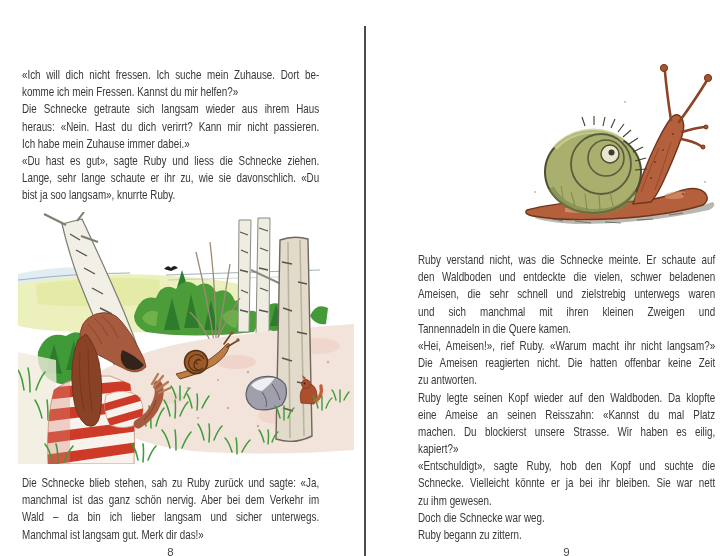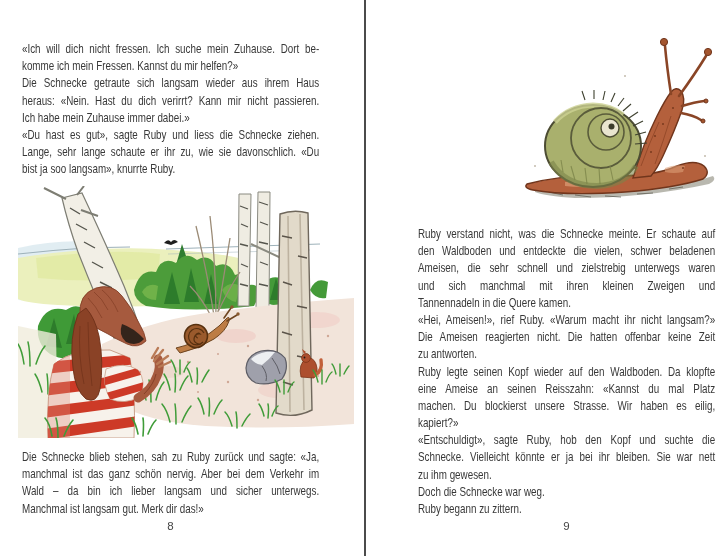--- a/index.html
+++ b/index.html
@@ -1,21 +1,21 @@
 <!DOCTYPE html>
 <html><head>
 <meta charset="utf-8">
 <style>
   html,body{margin:0;padding:0;}
   body{
     width:720px;height:556px;position:relative;overflow:hidden;
     background:#ffffff;
     font-family:"Liberation Sans",sans-serif;
   }
-  .spread{position:absolute;inset:0;}
+  .spread{position:absolute;inset:0;margin-top:26px;}
   .gutter{position:absolute;left:364px;top:0;width:2px;height:556px;background:#4b4b4b;}
   .tcol{
     position:absolute;width:381px;
     transform:scaleX(0.78);transform-origin:0 0;
     color:#383838;font-size:12.6px;font-weight:400;
   }
   .ln{
     height:17.2px;line-height:17.2px;
     text-align:justify;text-align-last:justify;
     white-space:normal;overflow:visible;

